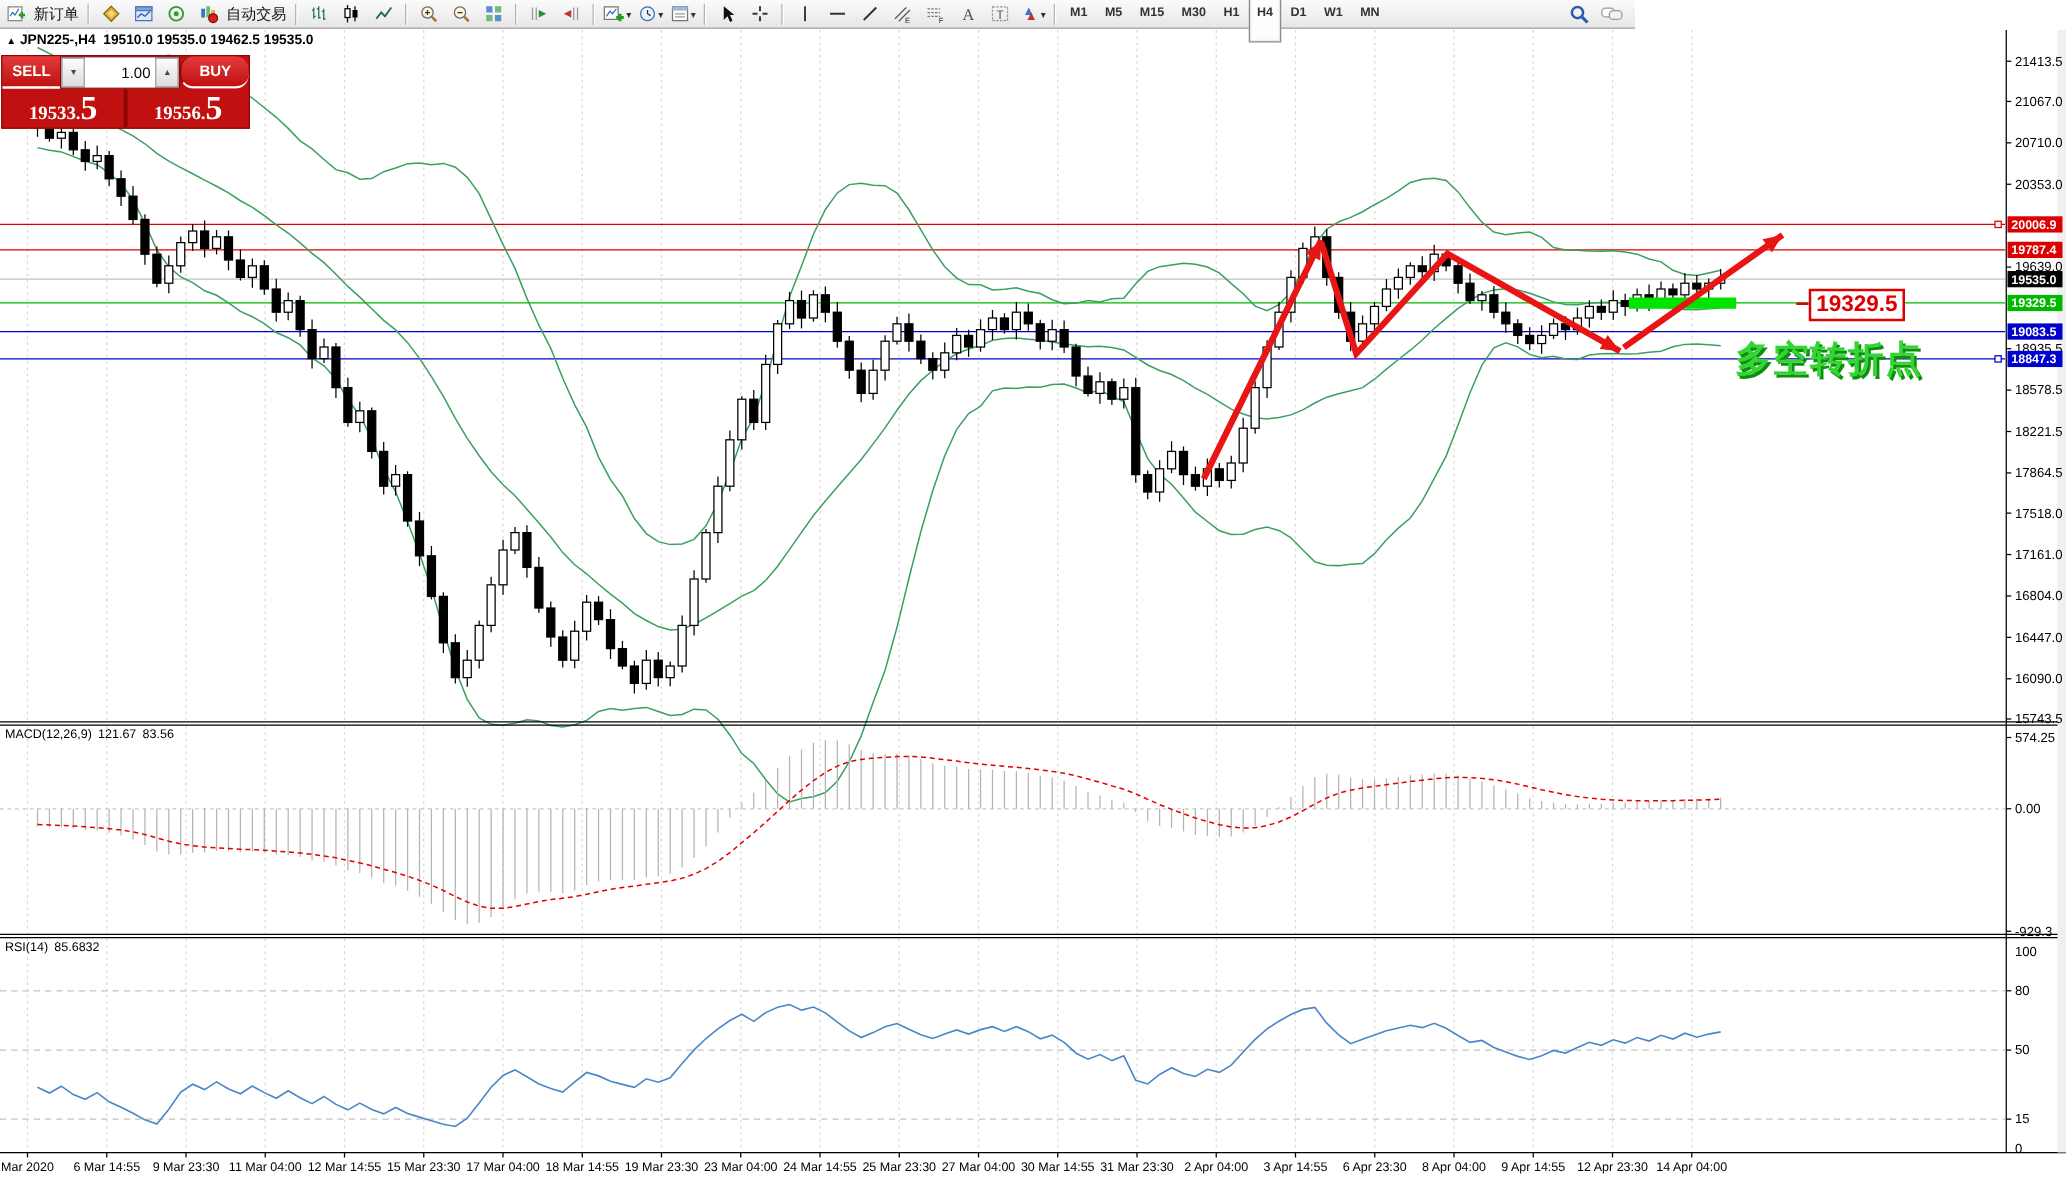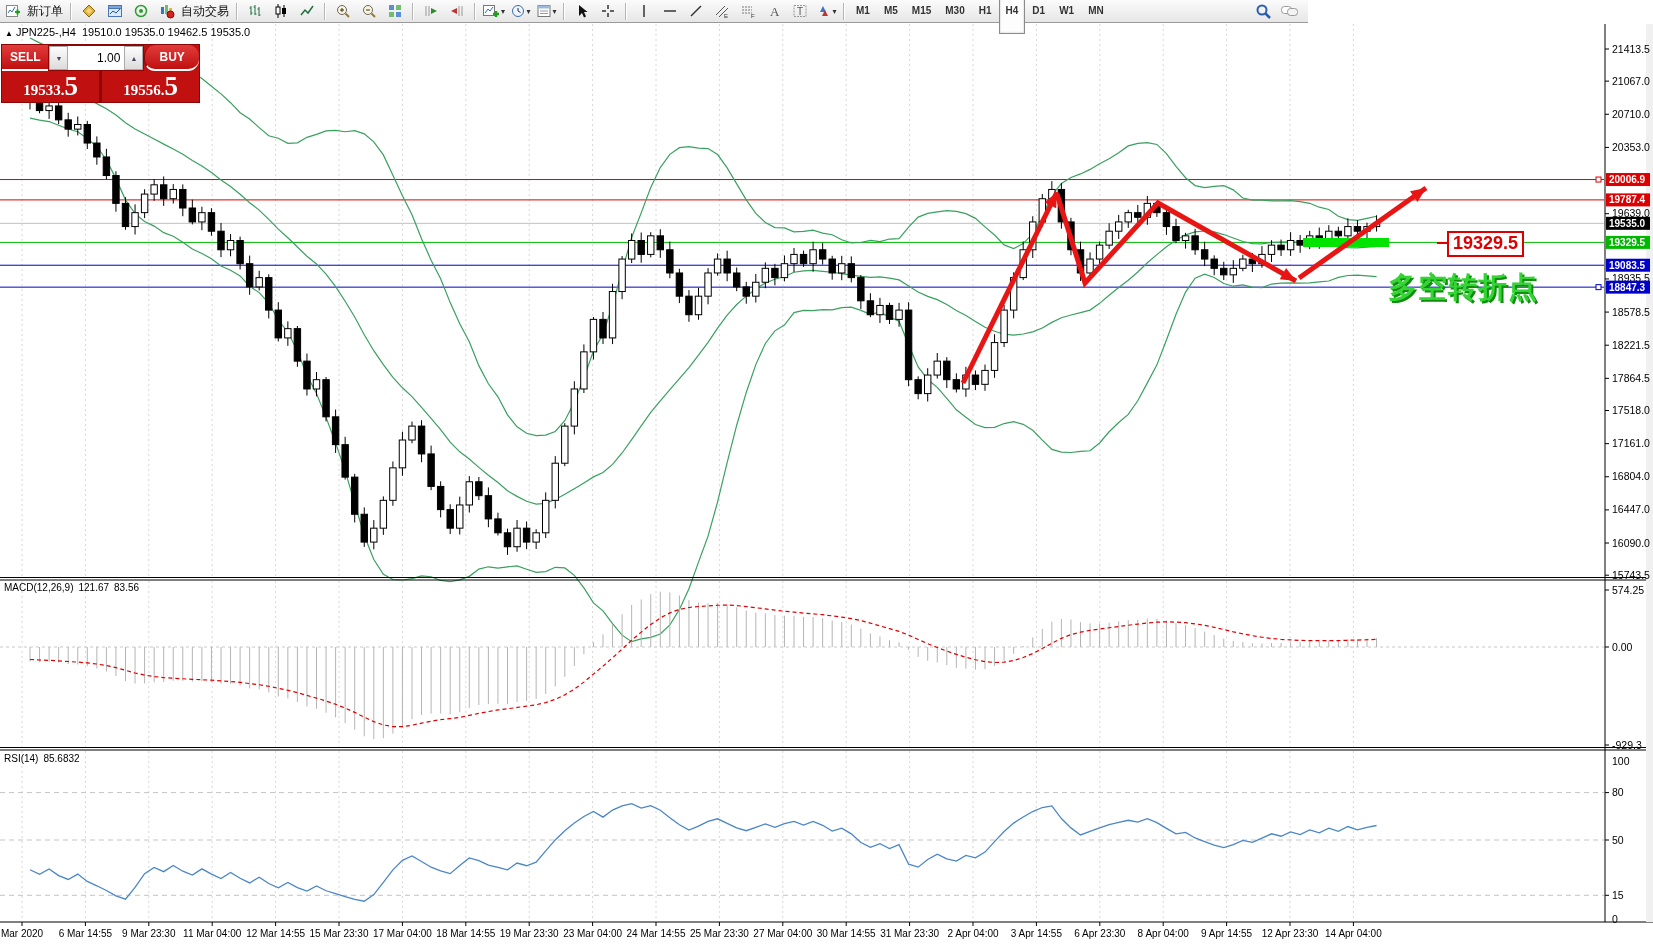--- a/index.html
+++ b/index.html
@@ -11,21 +11,21 @@
   .tb-label{font-size:12px;color:#111;margin:0 3px 0 1px;white-space:nowrap;}
   .tb-sep{width:0;height:17px;border-left:1px solid #b5b5b5;border-right:1px solid #fff;margin:0 4px;}
   .caret{font-size:8px;color:#333;margin-left:1px;}
   .tf-btn{font-size:10px;font-weight:bold;color:#333;padding:16px 6px;border:1px solid transparent;margin:0;line-height:12px;}
   .tf-btn.active{background:#fdfdfd;border:1px solid #8a8a8a;box-shadow:inset 0 0 2px #bbb;}
   #tb-right{margin-left:auto;display:flex;align-items:center;margin-right:6px;}
   
   #chart-wrap{position:absolute;left:0;top:0;width:1653px;height:947px;}
   #chart-svg{position:absolute;left:0;top:0;z-index:1;}
   .overlay{position:absolute;z-index:10;}
-  #chart-header{left:5px;top:26px;font-size:11px;font-weight:normal;color:#000;white-space:nowrap;}
+  #chart-header{left:5px;top:26px;font-size:11px;font-weight:bold;color:#000;white-space:nowrap;}
   #chart-header .tri{font-size:8px;margin-right:3px;}
   #macd-label,#rsi-label{font-size:10px;color:#000;white-space:nowrap;text-align:right;}
   #macd-label{left:4px;top:582px;}
   #rsi-label{left:4px;top:753px;}
   #macd-label span,#rsi-label span{margin-right:5px;}
   
   #quote-panel{left:1px;top:44px;width:199px;height:59px;background:#c01010;border:1px solid #8c0606;z-index:20;box-sizing:border-box;}
   #qp-row1{display:flex;height:26px;}
   .qp-btn{background:linear-gradient(#e23b3b,#c01010);color:#fff;font-size:12px;font-weight:bold;display:flex;align-items:center;justify-content:center;border-bottom:2px solid #fff;}
   #sell-btn{width:52px;}

